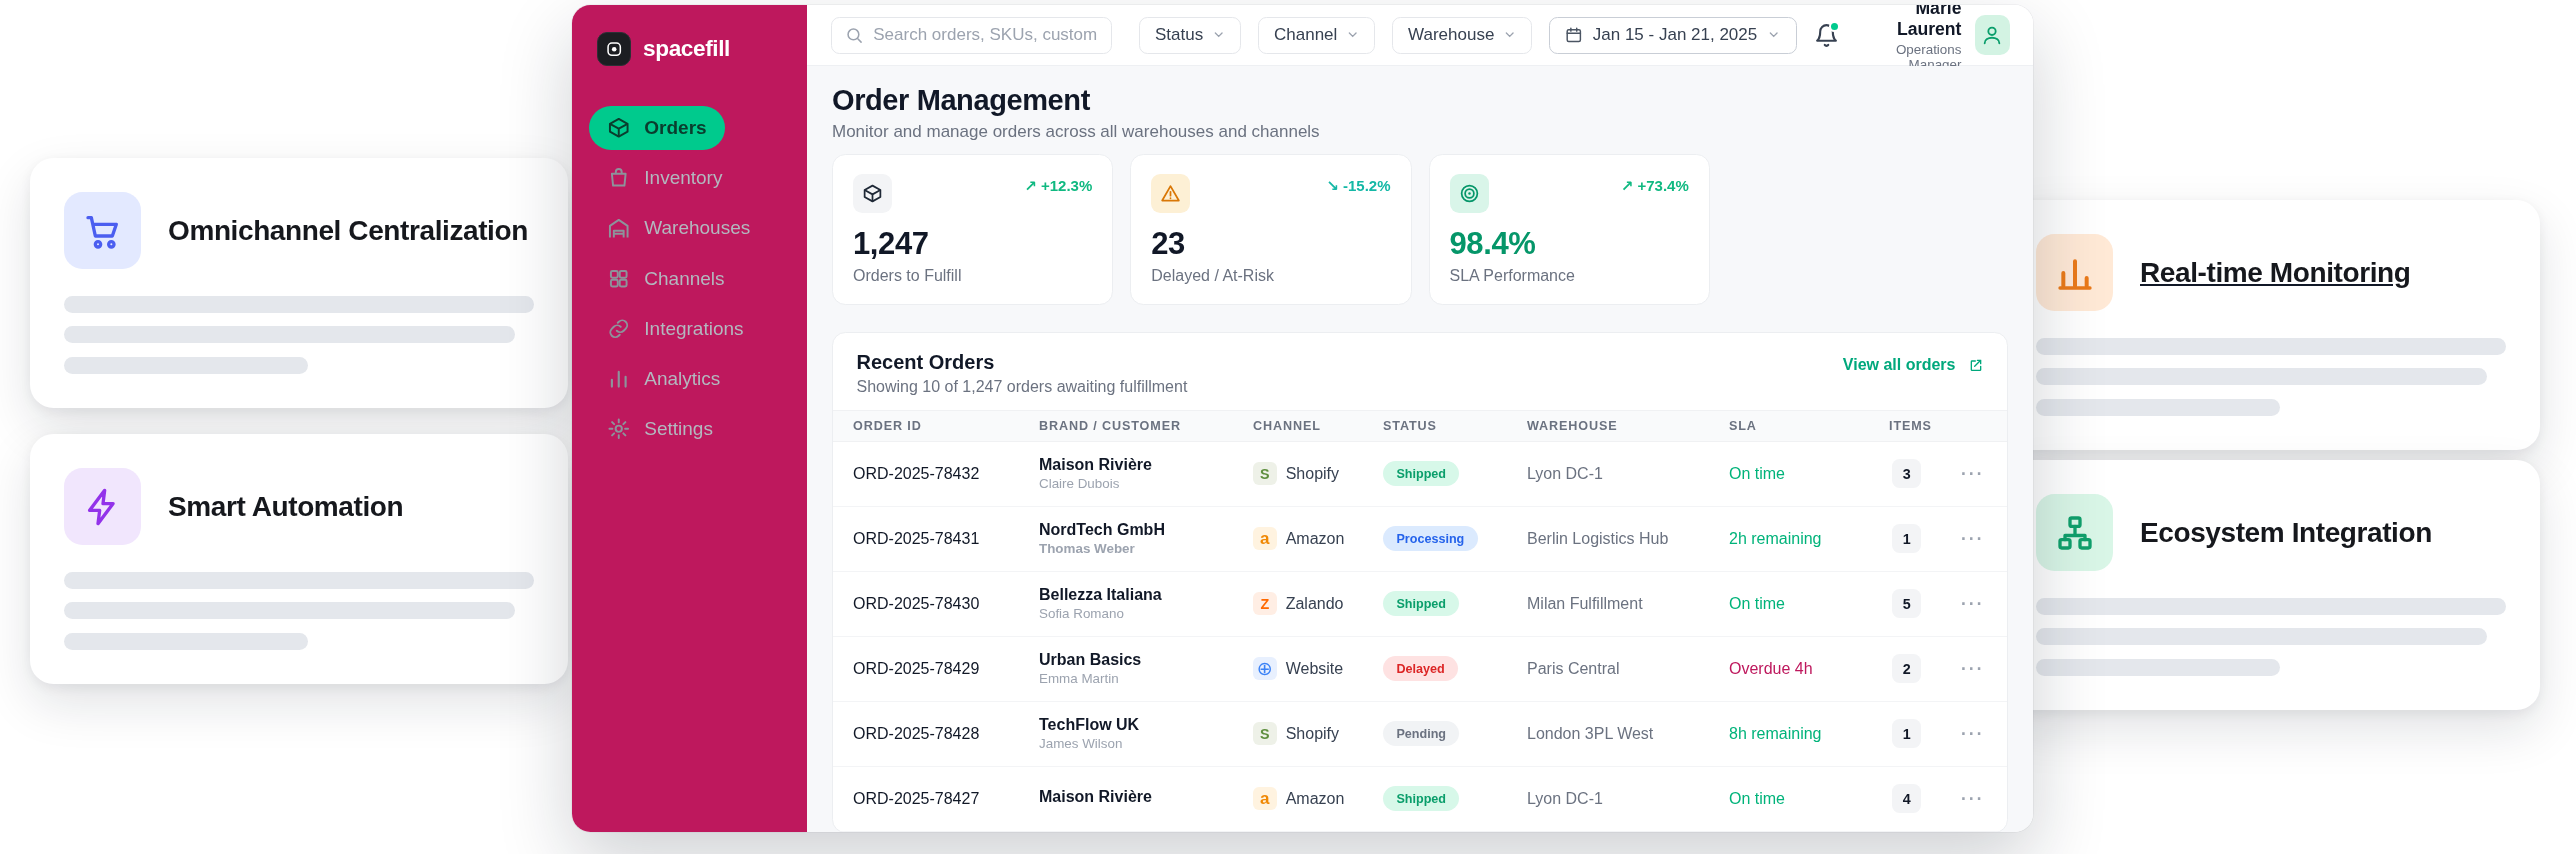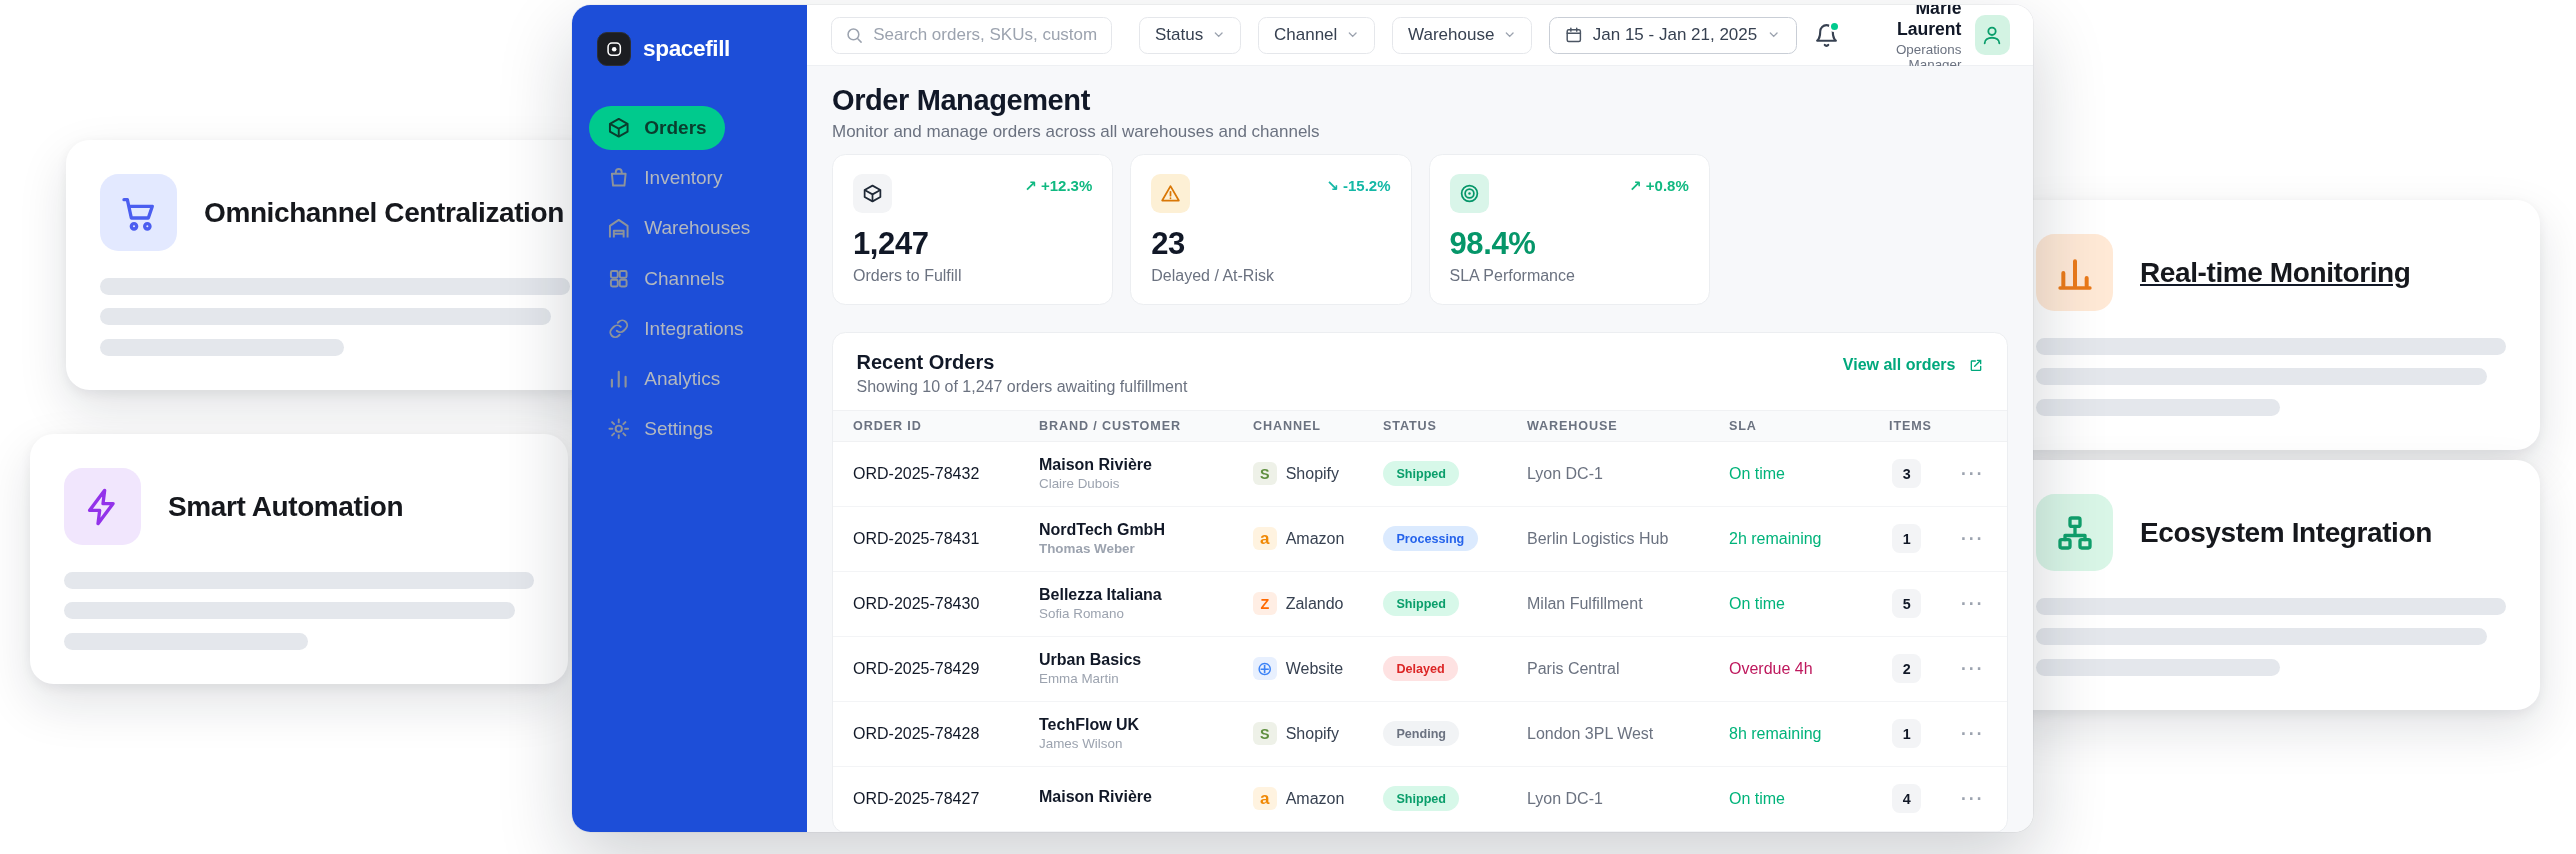--- a/index.html
+++ b/index.html
@@ -16,21 +16,21 @@
   
   .feature-card {
     position: absolute;
     width: 538px;
     background: #fff;
     border-radius: 23.5px;
     box-shadow: 0 20px 50px rgba(15,23,42,.12), 0 3.4px 11.7px rgba(15,23,42,.06);
     padding: 34px;
     z-index: 1;
   }
-  .fc-tl { left: 30px;  top: 140px; margin-left: 36px; }
+  .fc-tl { left: 30px;  top: 158px; }
   .fc-bl { left: 30px;  top: 434px; }
   .fc-tr { left: 2002px; top: 200px; text-decoration: underline; }
   .fc-br { left: 2002px; top: 460px; }
   .f-head { display:flex; align-items:center; gap:27px; margin-bottom:27px; }
   .f-icon { width:77px; height:77px; border-radius:18.4px; display:flex; align-items:center; justify-content:center; flex:none; }
   .f-icon svg { width:40px; height:40px; }
   .f-icon.blue   { background:#e3e9ff; color:#4b5ef0; }
   .f-icon.purple { background:#f1e6fd; color:#9333ea; }
   .f-icon.orange { background:#ffe9d6; color:#ea7a1a; }
   .f-icon.green  { background:#d9f6e7; color:#10a06c; }
@@ -49,21 +49,21 @@
     border-radius: 18.4px;
     box-shadow: 0 28.5px 75px rgba(15,23,42,.20), 0 0 0 0.8px rgba(15,23,42,.05);
     overflow: hidden;
     display: flex;
     z-index: 2;
   }
 
   
   .sidebar {
     width: 235px; flex: none;
-    background: #1d4ed8;
+    background: #be185d;
     padding: 23.5px 17px;
     display: flex; flex-direction: column;
   }
   .logo { display:flex; align-items:center; gap:11.7px; padding:3.4px 8.4px; margin-bottom:37px; }
   .logo-icon { width:34px; height:34px; border-radius:10px; background:#1c1e22; border:0.8px solid #2c2f35; display:flex; align-items:center; justify-content:center; color:#fff; }
   .logo-icon svg { width:18.4px; height:18.4px; }
   .logo-text { color:#fff; font-size:22.6px; font-weight:600; letter-spacing:-0.4px; }
   .nav { list-style:none; }
   .nav li { margin-bottom:6.7px; }
   .nav-item {
@@ -411,21 +411,21 @@
         </div>
         <div class="kpi">
           <div class="kpi-top">
             <div class="kpi-icon green">
                 <svg viewBox="0 0 24 24" fill="none" stroke="currentColor" stroke-width="2">
                   <circle cx="12" cy="12" r="9"></circle>
                   <circle cx="12" cy="12" r="5"></circle>
                   <circle cx="12" cy="12" r="1.4" fill="currentColor" stroke="none"></circle>
                 </svg>
               </div>
-            <span class="trend" data-dir="up">+0.8%</span>
+            <span class="trend" data-dir="up">+73.4%</span>
           </div>
           <div class="kpi-value" data-color="green">98.4%</div>
           <div class="kpi-label">SLA Performance</div>
         </div>
       </div>
 
       <div class="panel">
         <div class="panel-head">
           <div>
             <div class="panel-title">Recent Orders</div>

